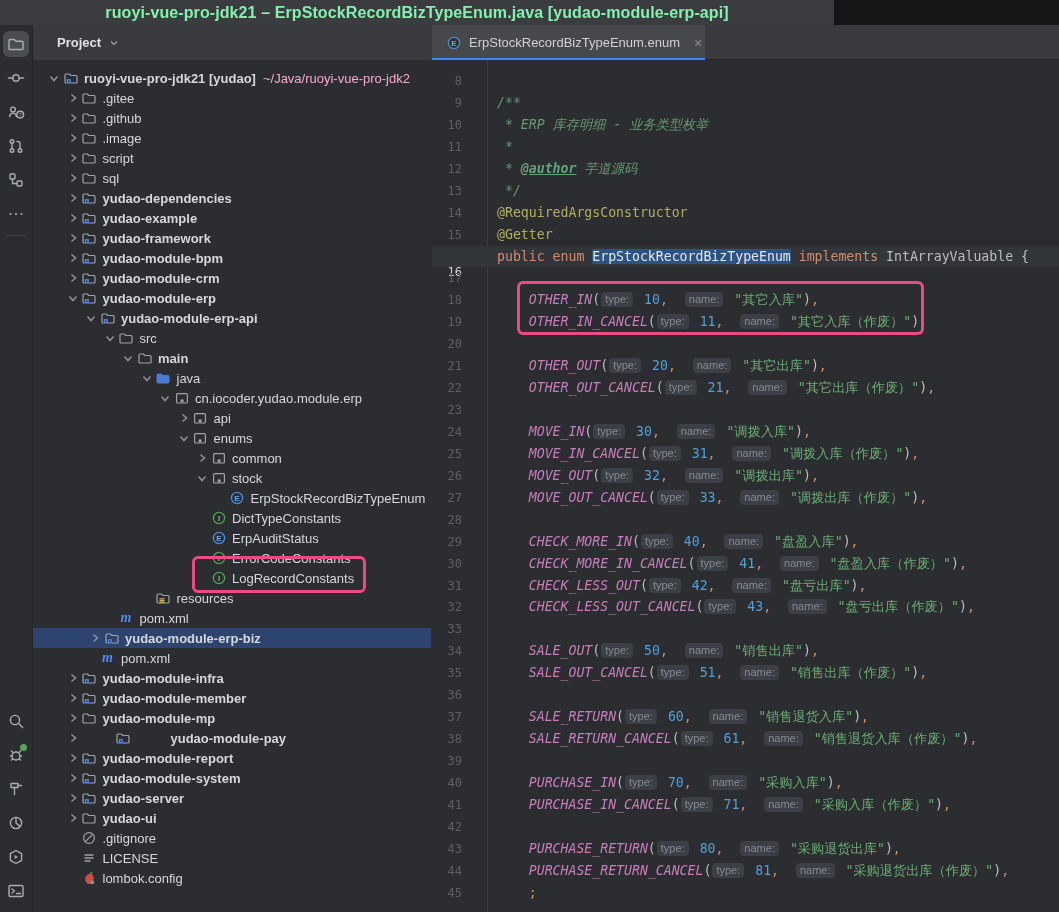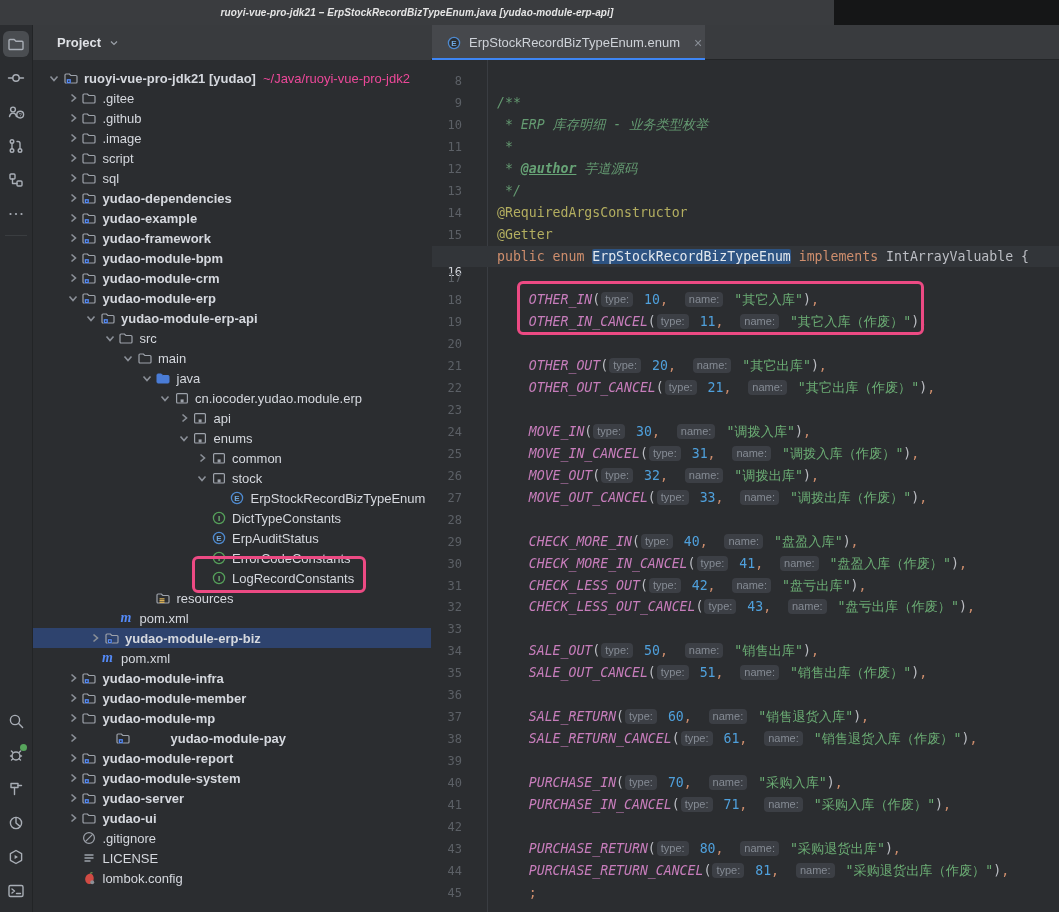--- a/index.html
+++ b/index.html
@@ -3,21 +3,21 @@
 <meta charset="utf-8">
 <style>
   * { margin:0; padding:0; box-sizing:border-box; }
   body { background:#111; }
   .app{ position:relative; width:1059px; height:912px; background:#2B2D30;
         font-family:"Liberation Sans", sans-serif; overflow:hidden; color:#D5D8DE; }
 
   
   .titlebar{ position:absolute; left:0; top:0; width:834px; height:25px;
              background:#3A3C3F; display:flex; align-items:center; justify-content:center; }
-  .titlebar .t{ font-size:10px; color:#e5e5e5; font-weight:bold; letter-spacing:.1px;font-style:italic; }
+  .titlebar .t{ font-size:16px; color:#86efac; font-weight:bold; letter-spacing:.1px; }
   .corner{ position:absolute; left:834px; top:0; right:0; height:25px; background:#151617; }
   .strip{ position:absolute; left:33px; top:25px; right:0; height:35px; background:#393B3E;
           border-bottom:1px solid #232527; }
 
   
   .actbar{ position:absolute; left:0; top:25px; bottom:0; width:33px; background:#2B2D30;
            border-right:1px solid #222426; }
   .act-icon{ width:26px; height:26px; margin:6px auto 8px auto; display:flex; align-items:center;
              justify-content:center; border-radius:6px; position:relative; }
   .act-icon.sel{ background:#4A4D51; }
@@ -32,21 +32,21 @@
   .panel-head .ph{ font-size:13px; font-weight:bold; color:#DFE1E5; }
   .panel-head svg{ margin-left:7px; stroke:#9DA2AA; fill:none; stroke-width:1.6; }
   .tree{ position:absolute; top:43px; left:0; right:0; }
   .trow{ height:20px; display:flex; align-items:center; white-space:nowrap; font-size:13px; color:#D5D8DE; }
   .trow.selected{ background:#2E436E; }
   .trow .chev{ width:16px; height:16px; flex:none; display:flex; align-items:center; justify-content:center; }
   .trow .chev svg{ stroke:#8A8F97; fill:none; stroke-width:1.6; }
   .trow .chev.open svg{ transform:rotate(90deg); }
   .trow .ticon{ width:17px; height:16px; flex:none; display:flex; align-items:center; justify-content:center; margin-right:5px; }
   .trow .lbl.b{ font-weight:bold; }
-  .trow .extra{ color:#ec4899; margin-left:7px; }
+  .trow .extra{ color:#f9a8d4; margin-left:7px; }
   .mvn{ color:#548AF7; font-style:italic; font-weight:bold; font-family:"Liberation Serif", serif; font-size:14px; }
 
   
   .editor{ position:absolute; left:432px; top:60px; right:0; bottom:0; background:#2B2D30;
            font-family:"DejaVu Sans Mono", monospace; font-size:13.2px; }
   .gutline{ position:absolute; left:55px; top:0; bottom:0; width:1px; background:#3A3D42; }
   .lines{ position:absolute; top:10px; left:0; right:0; }
   .cl{ height:21.95px; display:flex; align-items:center; }
   .cl.current{ background:#323539; }
   .cl .ln{ width:30px; text-align:right; color:#5C6066; font-size:12px; flex:none; }
@@ -375,21 +375,21 @@
               <path d="M4.5 2.5L8.5 6l-4 3.5"></path>
             </svg>
           </span>
           <span class="ticon">
             <svg width="16" height="16" viewBox="0 0 16 16">
               <path d="M2 5a1 1 0 011-1h3.4l1.4 1.5H13a1 1 0 011 1V12a1 1 0 01-1 1H3a1 1 0 01-1-1z" stroke="#9DA2AA" fill="none" stroke-width="1.2"></path>
             </svg>
           </span>
           <span class="lbl">src</span>
         </div>
-        <div class="trow" style="padding-left: 87px;">
+        <div class="trow" style="padding-left: 87px; font-weight: bold;">
           <span class="chev open">
             <svg width="12" height="12" viewBox="0 0 12 12">
               <path d="M4.5 2.5L8.5 6l-4 3.5"></path>
             </svg>
           </span>
           <span class="ticon">
             <svg width="16" height="16" viewBox="0 0 16 16">
               <path d="M2 5a1 1 0 011-1h3.4l1.4 1.5H13a1 1 0 011 1V12a1 1 0 01-1 1H3a1 1 0 01-1-1z" stroke="#9DA2AA" fill="none" stroke-width="1.2"></path>
             </svg>
           </span>

